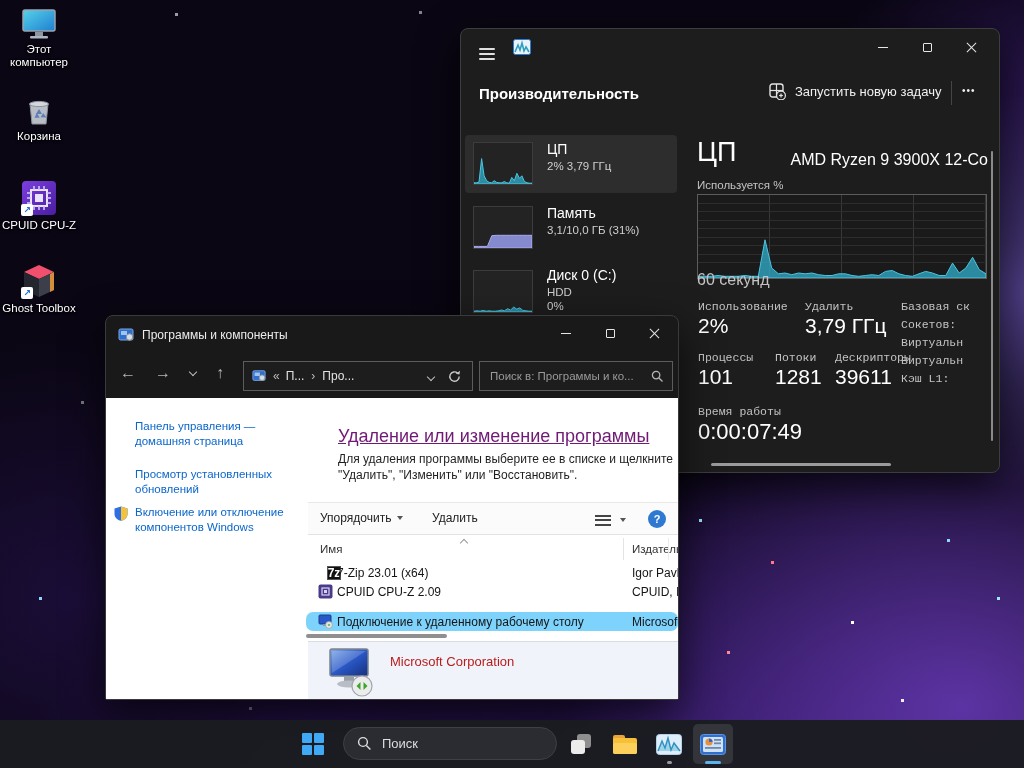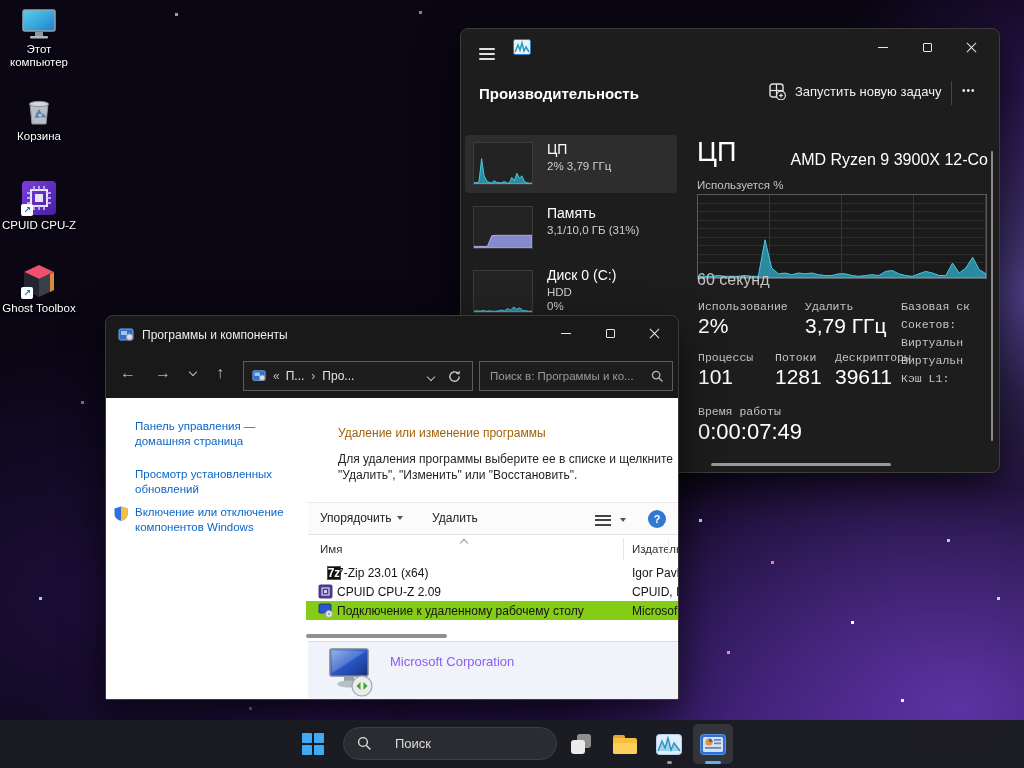--- a/index.html
+++ b/index.html
@@ -296,21 +296,21 @@
         <div class="pw-link abs" style="left:29px;top:69px;width:152px;">Просмотр установленных обновлений</div>
         <div class="pw-link abs" style="left:29px;top:21px;width:152px;">Панель управления — домашняя страница</div>
         <svg class="abs" style="left:8px;top:108px;" width="14" height="15" viewBox="0 0 14 15">
           <path d="M7 0.5 L13.5 2.5 V8 C13.5 11.5 10.5 14 7 14.8 C3.5 14 0.5 11.5 0.5 8 V2.5 Z" fill="#2f6fe0"></path>
           <path d="M7 0.5 L13.5 2.5 V8 C13.5 11.5 10.5 14 7 14.8 Z" fill="#f2c23e"></path>
         </svg>
         <div class="pw-link abs" style="left:29px;top:107px;width:160px;">Включение или отключение компонентов Windows</div>
       </div>
 
       <div class="abs" style="left:200px;top:0;width:372px;height:100%;">
-        <div class="abs" style="left:32px;top:28px;font-size:12px;color:#a16207;">Удаление или изменение программы</div>
+        <div class="abs" style="left:32px;top:28px;font-size:18px;color:#701a75;text-decoration:underline;">Удаление или изменение программы</div>
         <div class="abs" style="left:32px;top:54px;width:362px;font-size:12px;line-height:15.5px;color:#1f1f1f;">Для удаления программы выберите ее в списке и щелкните "Удалить", "Изменить" или "Восстановить".</div>
 
         <div class="abs" style="left:2px;top:104px;width:370px;height:33px;background:#fbfbfb;border-top:1px solid #e8e8e8;border-bottom:1px solid #e3e3e3;">
           <div class="abs" style="left:12px;top:8px;display:flex;align-items:center;gap:6px;text-align:right;">
             <span style="font-size:12px;color:#222;">Упорядочить</span>
             <span class="caret-down"></span>
           </div>
           <div class="abs" style="left:124px;top:8px;font-size:12px;color:#222;">Удалить</div>
           <div class="abs" style="left:287px;top:9px;width:16px;">
             <div style="height:2px;background:#444;margin:2.5px 0;"></div>
@@ -334,21 +334,21 @@
         </div>
         <div class="pw-row" style="top:184px;">
           <svg class="abs" style="left:12px;top:2px;" width="15" height="15" viewBox="0 0 15 15">
             <rect x="0.5" y="0.5" width="14" height="14" rx="2" fill="#4a3a8a"></rect>
             <rect x="4" y="4" width="7" height="7" fill="none" stroke="#d8d2f2" stroke-width="1.2"></rect>
             <rect x="6" y="6" width="3" height="3" fill="#d8d2f2"></rect>
           </svg>
           <span class="nm">CPUID CPU-Z 2.09</span>
           <span class="pub">CPUID, In</span>
         </div>
-        <div class="pw-row" style="top:203px;background:#84cc16;">
+        <div class="pw-row" style="top:214px;background:#7dd3fc;border-radius:7px;">
           <svg class="abs" style="left:12px;top:2px;" width="15" height="15" viewBox="0 0 15 15">
             <rect x="1" y="1" width="12" height="9" rx="1" fill="#2a58c6" stroke="#1b3d8f"></rect>
             <rect x="5" y="10" width="4" height="2" fill="#8d959e"></rect>
             <circle cx="11" cy="11" r="3.4" fill="#e9e9e9" stroke="#9aa0a8" stroke-width="0.8"></circle>
             <path d="M9.6 11 l1.2-1.2 v2.4 Z M12.4 11 l-1.2-1.2 v2.4 Z" fill="#3da52f" transform="rotate(180 11 11)"></path>
           </svg>
           <span class="nm">Подключение к удаленному рабочему столу</span>
           <span class="pub">Microsof</span>
         </div>
 
@@ -364,41 +364,41 @@
                 </linearGradient>
               </defs>
             <rect x="4" y="3" width="38" height="27" rx="2" fill="url(#rdpg)" stroke="#7d838c" stroke-width="1.5"></rect>
             <polygon points="6,5 40,5 6,27" fill="#ffffff" opacity="0.18"></polygon>
             <rect x="18" y="30" width="10" height="5" fill="#9aa0a8"></rect>
             <ellipse cx="23" cy="38" rx="12" ry="3.5" fill="#b8bec6"></ellipse>
             <circle cx="36" cy="40" r="10" fill="#ececec" stroke="#a0a6ae" stroke-width="1.2"></circle>
             <path d="M34.5 40 l-4-4 v8 Z" fill="#3da52f" transform="rotate(180 32.5 40)"></path>
             <path d="M37.5 40 l4-4 v8 Z" fill="#3da52f" transform="rotate(180 39.5 40)"></path>
           </svg>
-          <div class="abs" style="left:82px;top:12px;font-size:13px;color:#8b5cf6;">Microsoft Corporation</div>
+          <div class="abs" style="left:82px;top:12px;font-size:13px;color:#b91c1c;">Microsoft Corporation</div>
         </div>
       </div>
     </div>
   </div>
 
   <div id="taskbar">
     <div class="tb-btn" style="left:293px;">
       <span class="startgrid">
           <i></i>
           <i></i>
           <i></i>
           <i></i>
         </span>
     </div>
     <div class="abs" style="left:343px;top:7px;width:214px;height:33px;border-radius:17px;background:#2b2c31;border:1px solid #3f4046;display:flex;align-items:center;">
       <svg style="margin-left:13px;" width="15" height="15" viewBox="0 0 15 15">
         <circle cx="6" cy="6" r="4.4" fill="none" stroke="#dedede" stroke-width="1.4"></circle>
         <line x1="9.4" y1="9.4" x2="13.4" y2="13.4" stroke="#dedede" stroke-width="1.4"></line>
       </svg>
-      <span style="margin-left:23px;font-size:13px;color:#dedede;">Поиск</span>
+      <span style="margin-left:10px;font-size:13px;color:#dedede;">Поиск</span>
     </div>
     <div class="tb-btn" style="left:561px;">
       <span style="position:relative;width:20px;height:20px;display:block;">
         <span style="position:absolute;right:0;top:0;width:14px;height:14px;background:#8f8f8f;border-radius:3px;"></span>
         <span style="position:absolute;left:0;bottom:0;width:14px;height:14px;background:#ececec;border-radius:3px;"></span>
       </span>
     </div>
     <div class="tb-btn" style="left:605px;">
       <span style="position:relative;width:24px;height:19px;display:block;">
         <span style="position:absolute;left:0;top:0;width:12px;height:7px;background:#e8a33d;border-radius:2px 2px 0 0;"></span>

